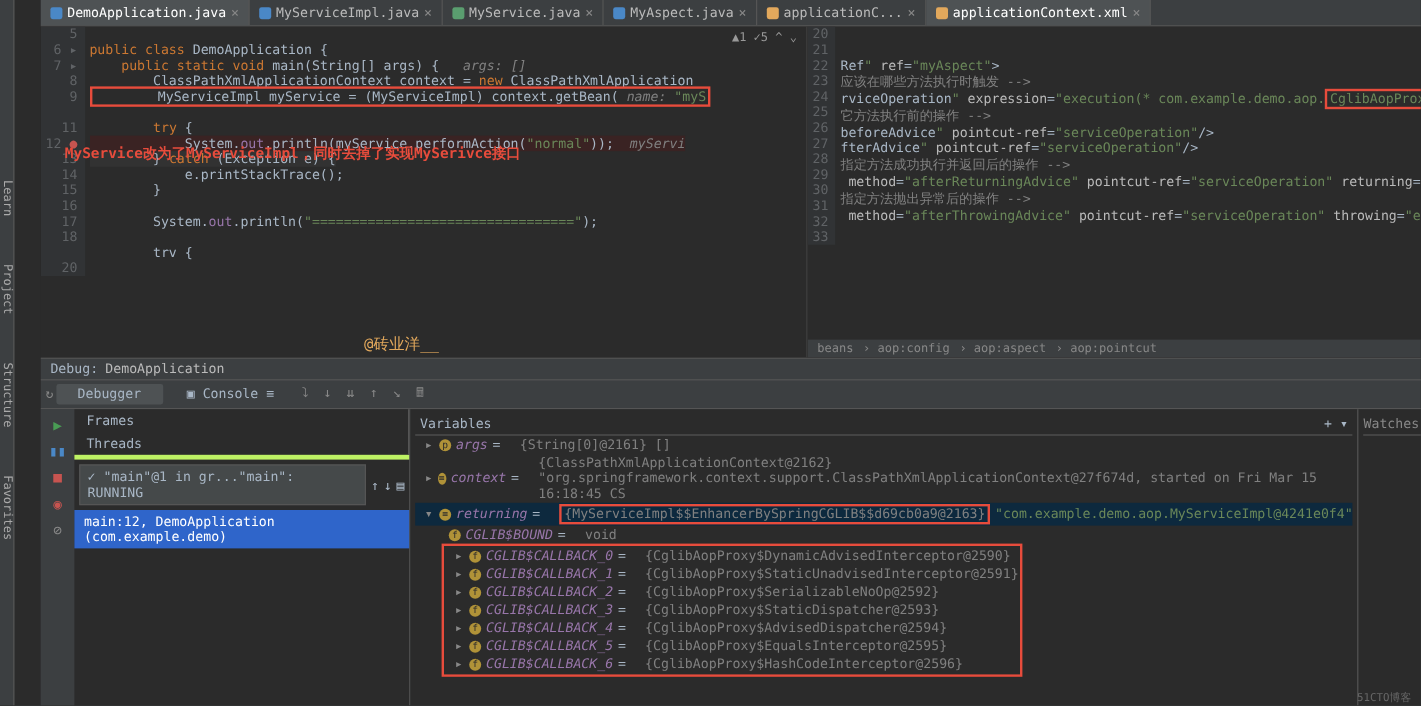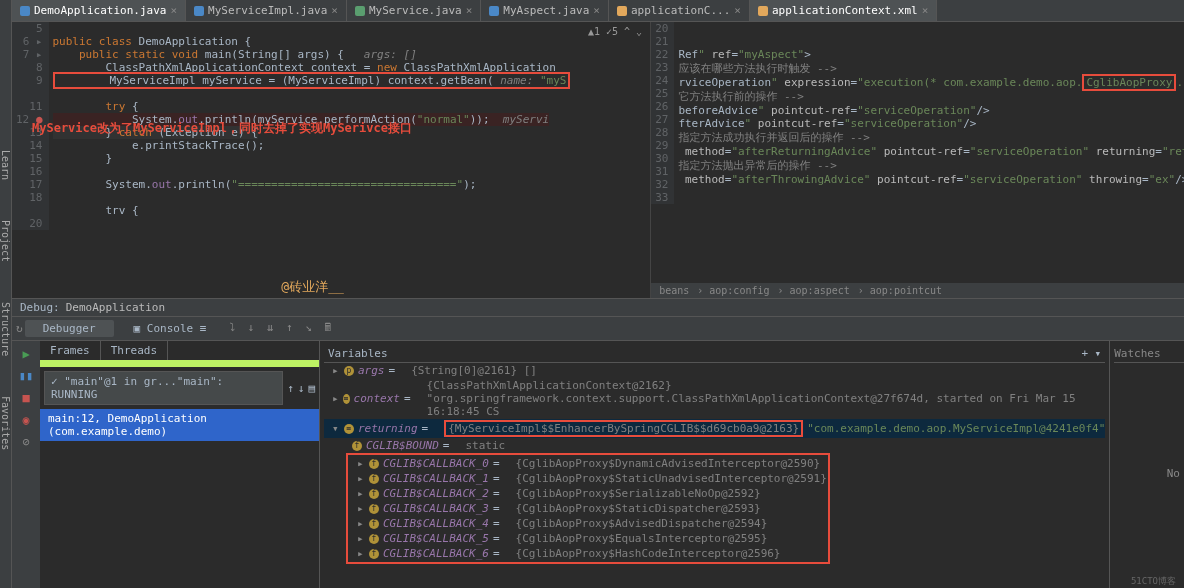--- a/index.html
+++ b/index.html
@@ -1,17 +1,17 @@
 <!DOCTYPE html>
 <html><head>
 <meta charset="utf-8">
 <style>
   * { box-sizing: border-box; margin: 0; padding: 0; }
   body { font-family: "Consolas", monospace; font-size: 11px; background: #2b2b2b; color: #a9b7c6; width: 1184px; height: 588px; overflow: hidden; }
-  .ide { display: flex; height: 100%; }
+  .ide { display: flex; height: 100%; gap: 22px; }
   .left-gutter { width: 20px; background: #3c3f41; border-right: 1px solid #555; display: flex; flex-direction: column; align-items: center; padding-top: 150px; gap: 40px; }
   .left-gutter span { writing-mode: vertical-rl; color: #aaa; font-size: 10px; }
   .main { flex: 1; display: flex; flex-direction: column; }
   .tabs { display: flex; background: #3c3f41; height: 22px; border-bottom: 1px solid #555; }
   .tab { display: flex; align-items: center; padding: 0 8px; gap: 4px; color: #bbb; border-right: 1px solid #555; cursor: pointer; }
   .tab.active { background: #4e5254; color: #fff; }
   .tab .close { color: #888; }
   .file-icon { width: 10px; height: 10px; border-radius: 2px; display: inline-block; }
   .ico-c { background: #4a88c7; }
   .ico-i { background: #5a9e6f; }
@@ -41,21 +41,21 @@
   .debug-hdr { display: flex; align-items: center; padding: 2px 8px; border-bottom: 1px solid #555; gap: 6px; }
   .debug-tabs { display: flex; gap: 2px; padding: 2px 4px; border-bottom: 1px solid #555; align-items: center; }
   .dtab { padding: 2px 18px; background: #4e5254; border-radius: 2px; cursor: pointer; }
   .toolbar-icons span { color: #888; margin: 0 3px; cursor: pointer; }
   .debug-body { flex: 1; display: flex; }
   .d-left { width: 28px; background: #3c3f41; display: flex; flex-direction: column; align-items: center; gap: 8px; padding-top: 6px; }
   .d-left span { color: #888; font-size: 12px; cursor: pointer; }
   .d-left .run { color: #499c54; }
   .d-left .stop { color: #c75450; }
   .frames { width: 280px; border-right: 1px solid #555; background: #2b2b2b; }
-  .frames-hdr { display: flex; border-bottom: 7px solid #bef264; }
+  .frames-hdr { display: flex; border-bottom: 4px solid #bef264; flex-direction: column; }
   .fh { padding: 3px 10px; border-right: 1px solid #555; }
   .thread-sel { display: flex; align-items: center; gap: 4px; padding: 4px; }
   .thread-sel .box { flex: 1; background: #45494a; padding: 3px 6px; border: 1px solid #555; }
   .frame-row { padding: 3px 8px; background: #2f65ca; color: #fff; }
   .vars { flex: 1; background: #2b2b2b; position: relative; display: flex; }
   .varlist { flex: 1; padding: 4px; }
   .watches { width: 180px; border-left: 1px solid #555; padding: 4px; color: #888; display: flex; flex-direction: column; }
   .vrow { display: flex; align-items: center; gap: 4px; padding: 1px 0 1px 8px; }
   .vrow .arrow { color: #888; width: 8px; }
   .vrow .vname { color: #9876aa; font-style: italic; }
@@ -205,21 +205,21 @@
         </div>
         <div class="vars">
           <div class="varlist">
             <div style="border-bottom:1px solid #555;padding:2px 4px;display:flex;justify-content:space-between">
               <span>Variables</span>
               <span>+ ▾</span>
             </div>
             <div class="vrow"><span class="arrow">▸</span><span class="v-ico">p</span> <span class="vname">args</span> = <span class="vval">{String[0]@2161} []</span></div>
             <div class="vrow"><span class="arrow">▸</span><span class="v-ico">≡</span> <span class="vname">context</span> = <span class="vval">{ClassPathXmlApplicationContext@2162} "org.springframework.context.support.ClassPathXmlApplicationContext@27f674d, started on Fri Mar 15 16:18:45 CS</span></div>
             <div class="vrow sel-vrow"><span class="arrow">▾</span><span class="v-ico">≡</span> <span class="vname">returning</span> = <span class="redbox2 vval">{MyServiceImpl$$EnhancerBySpringCGLIB$$d69cb0a9@2163}</span> <span style="color:#6a8759">"com.example.demo.aop.MyServiceImpl@4241e0f4"</span></div>
-            <div class="vrow" style="padding-left:28px"><span class="v-ico">f</span> <span class="vname">CGLIB$BOUND</span> = <span class="vval">static</span></div>
+            <div class="vrow" style="padding-left:28px"><span class="v-ico">f</span> <span class="vname">CGLIB$BOUND</span> = <span class="vval">void</span></div>
             <div style="border:2px solid #e74c3c;margin-left:22px;display:inline-block;padding:1px;">
               <div class="vrow"><span class="arrow">▸</span><span class="v-ico">f</span> <span class="vname">CGLIB$CALLBACK_0</span> = <span class="vval">{CglibAopProxy$DynamicAdvisedInterceptor@2590}</span></div>
               <div class="vrow"><span class="arrow">▸</span><span class="v-ico">f</span> <span class="vname">CGLIB$CALLBACK_1</span> = <span class="vval">{CglibAopProxy$StaticUnadvisedInterceptor@2591}</span></div>
               <div class="vrow"><span class="arrow">▸</span><span class="v-ico">f</span> <span class="vname">CGLIB$CALLBACK_2</span> = <span class="vval">{CglibAopProxy$SerializableNoOp@2592}</span></div>
               <div class="vrow"><span class="arrow">▸</span><span class="v-ico">f</span> <span class="vname">CGLIB$CALLBACK_3</span> = <span class="vval">{CglibAopProxy$StaticDispatcher@2593}</span></div>
               <div class="vrow"><span class="arrow">▸</span><span class="v-ico">f</span> <span class="vname">CGLIB$CALLBACK_4</span> = <span class="vval">{CglibAopProxy$AdvisedDispatcher@2594}</span></div>
               <div class="vrow"><span class="arrow">▸</span><span class="v-ico">f</span> <span class="vname">CGLIB$CALLBACK_5</span> = <span class="vval">{CglibAopProxy$EqualsInterceptor@2595}</span></div>
               <div class="vrow"><span class="arrow">▸</span><span class="v-ico">f</span> <span class="vname">CGLIB$CALLBACK_6</span> = <span class="vval">{CglibAopProxy$HashCodeInterceptor@2596}</span></div>
             </div>
           </div>

